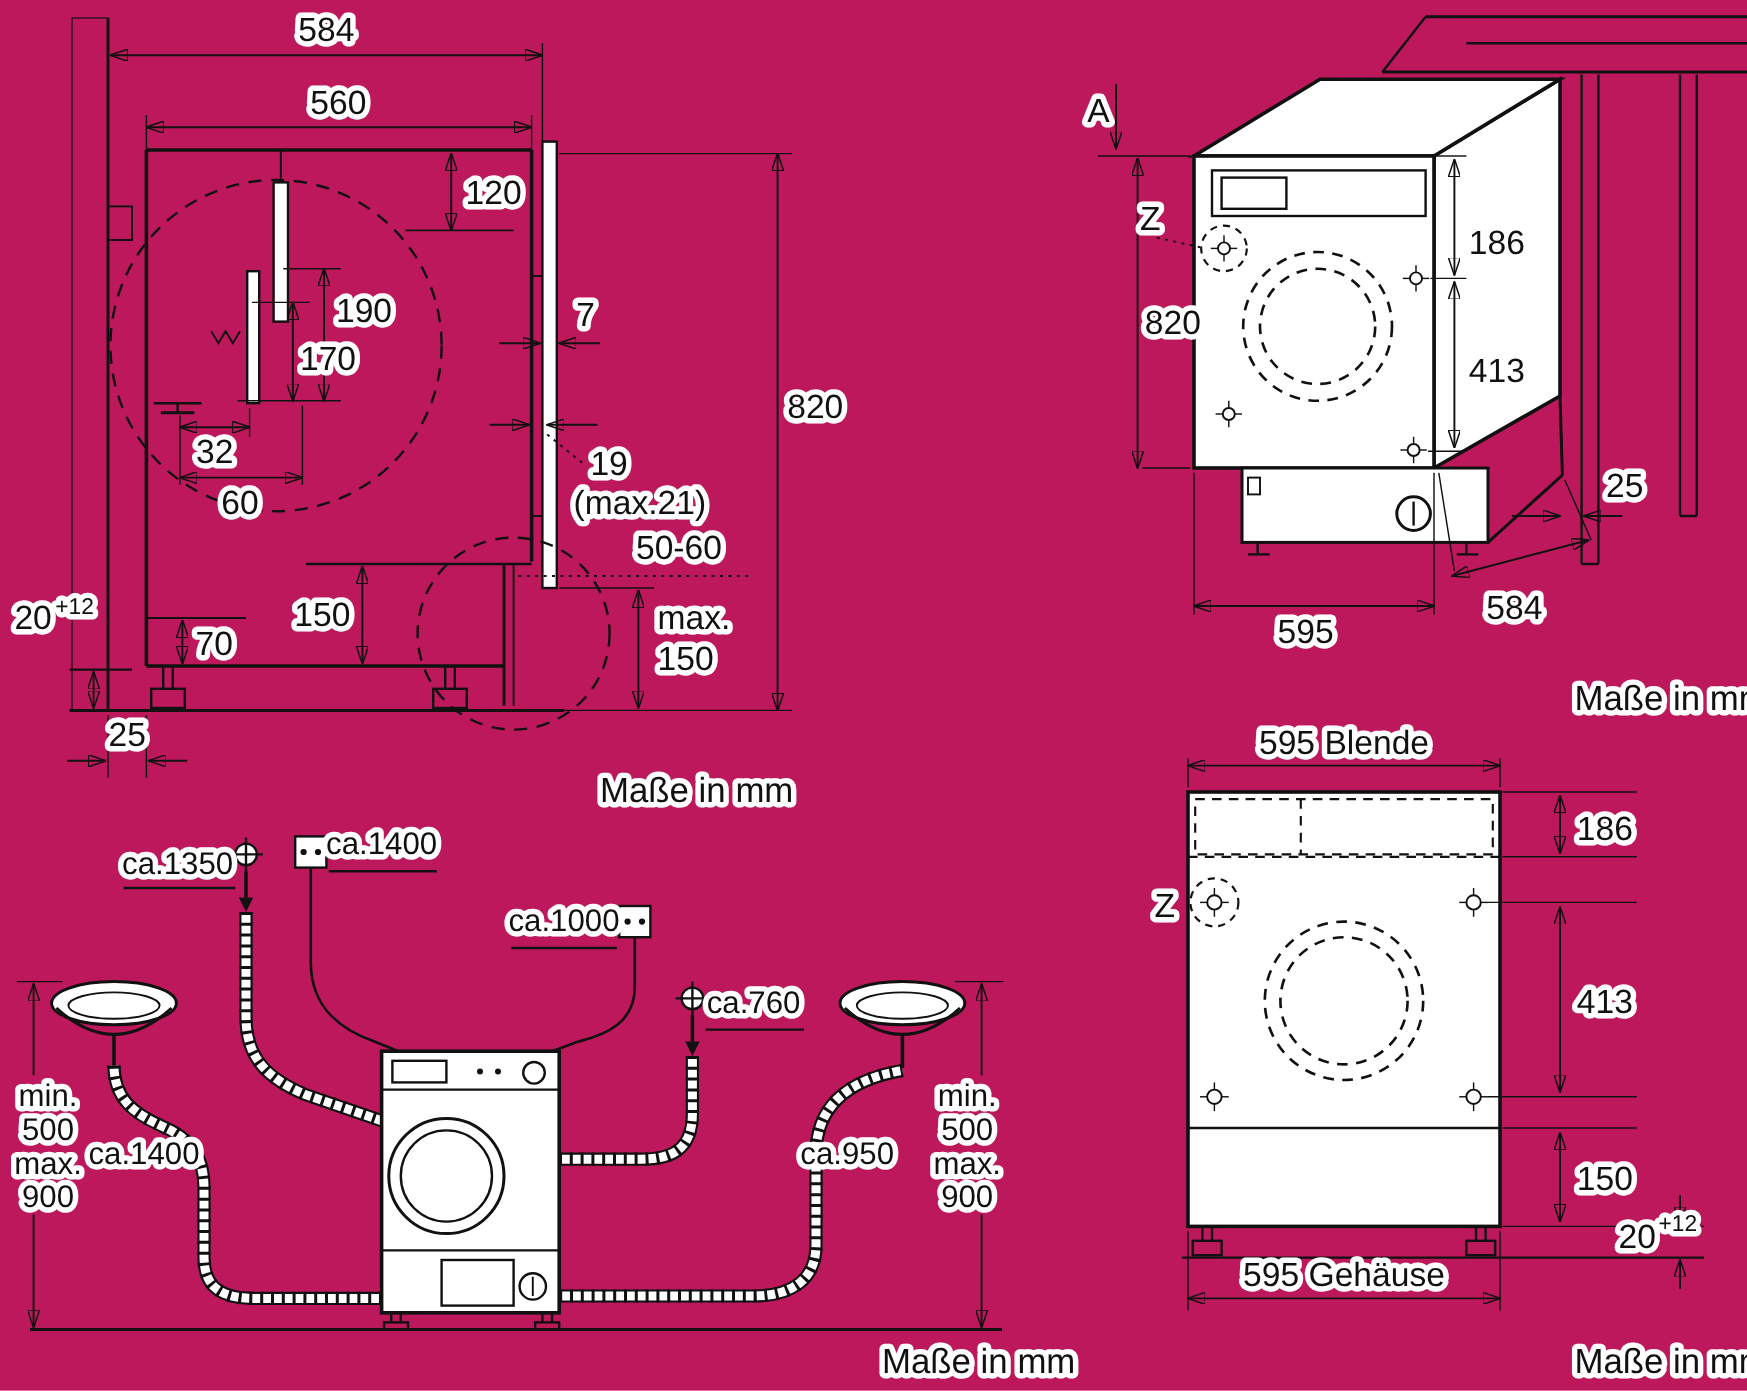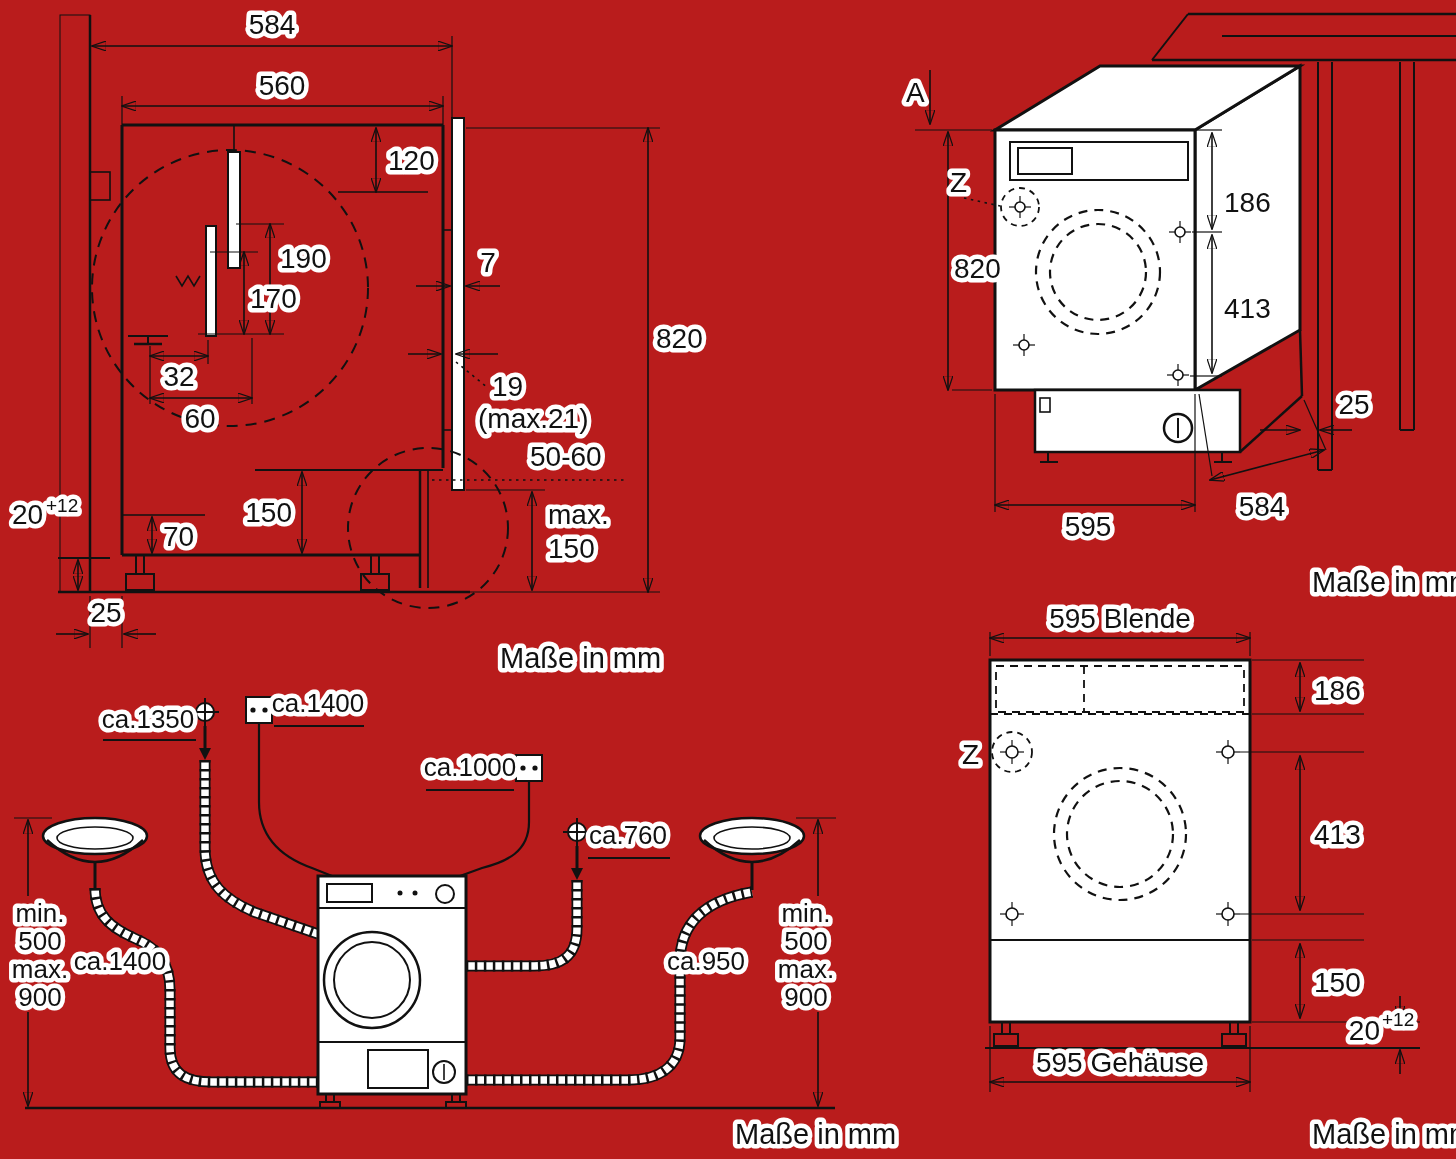--- a/index.html
+++ b/index.html
@@ -1,16 +1,16 @@
 <!DOCTYPE html>
 <html><head>
 <meta charset="utf-8">
 <style>
   html,body{margin:0;padding:0;background:#fff;}
-  .canvas{position:relative;width:1456px;height:1159px;background:#b91c1c;overflow:hidden;}
+  .canvas{position:relative;width:1456px;height:1159px;background:#be185d;overflow:hidden;}
   svg{display:block;}
   svg line, svg path, svg rect, svg circle, svg ellipse, svg polygon{stroke:#111;fill:none;stroke-linecap:butt;}
   .w3{stroke-width:3px;} .w25{stroke-width:2.5px;} .w2{stroke-width:2px;} .w16{stroke-width:1.6px;}
   .ext{stroke-width:1.2px;}
   .dl{stroke-width:1.6px;}
   .dot{stroke-dasharray:2.5 4.5;stroke-width:1.6px;}
   .dashL{stroke-dasharray:11 8;stroke-width:2px;}
   .dashM{stroke-dasharray:9 7;stroke-width:2.2px;}
   .dashS{stroke-dasharray:6 5;stroke-width:1.8px;}
   .dashP{stroke-dasharray:8 6;stroke-width:1.8px;}

